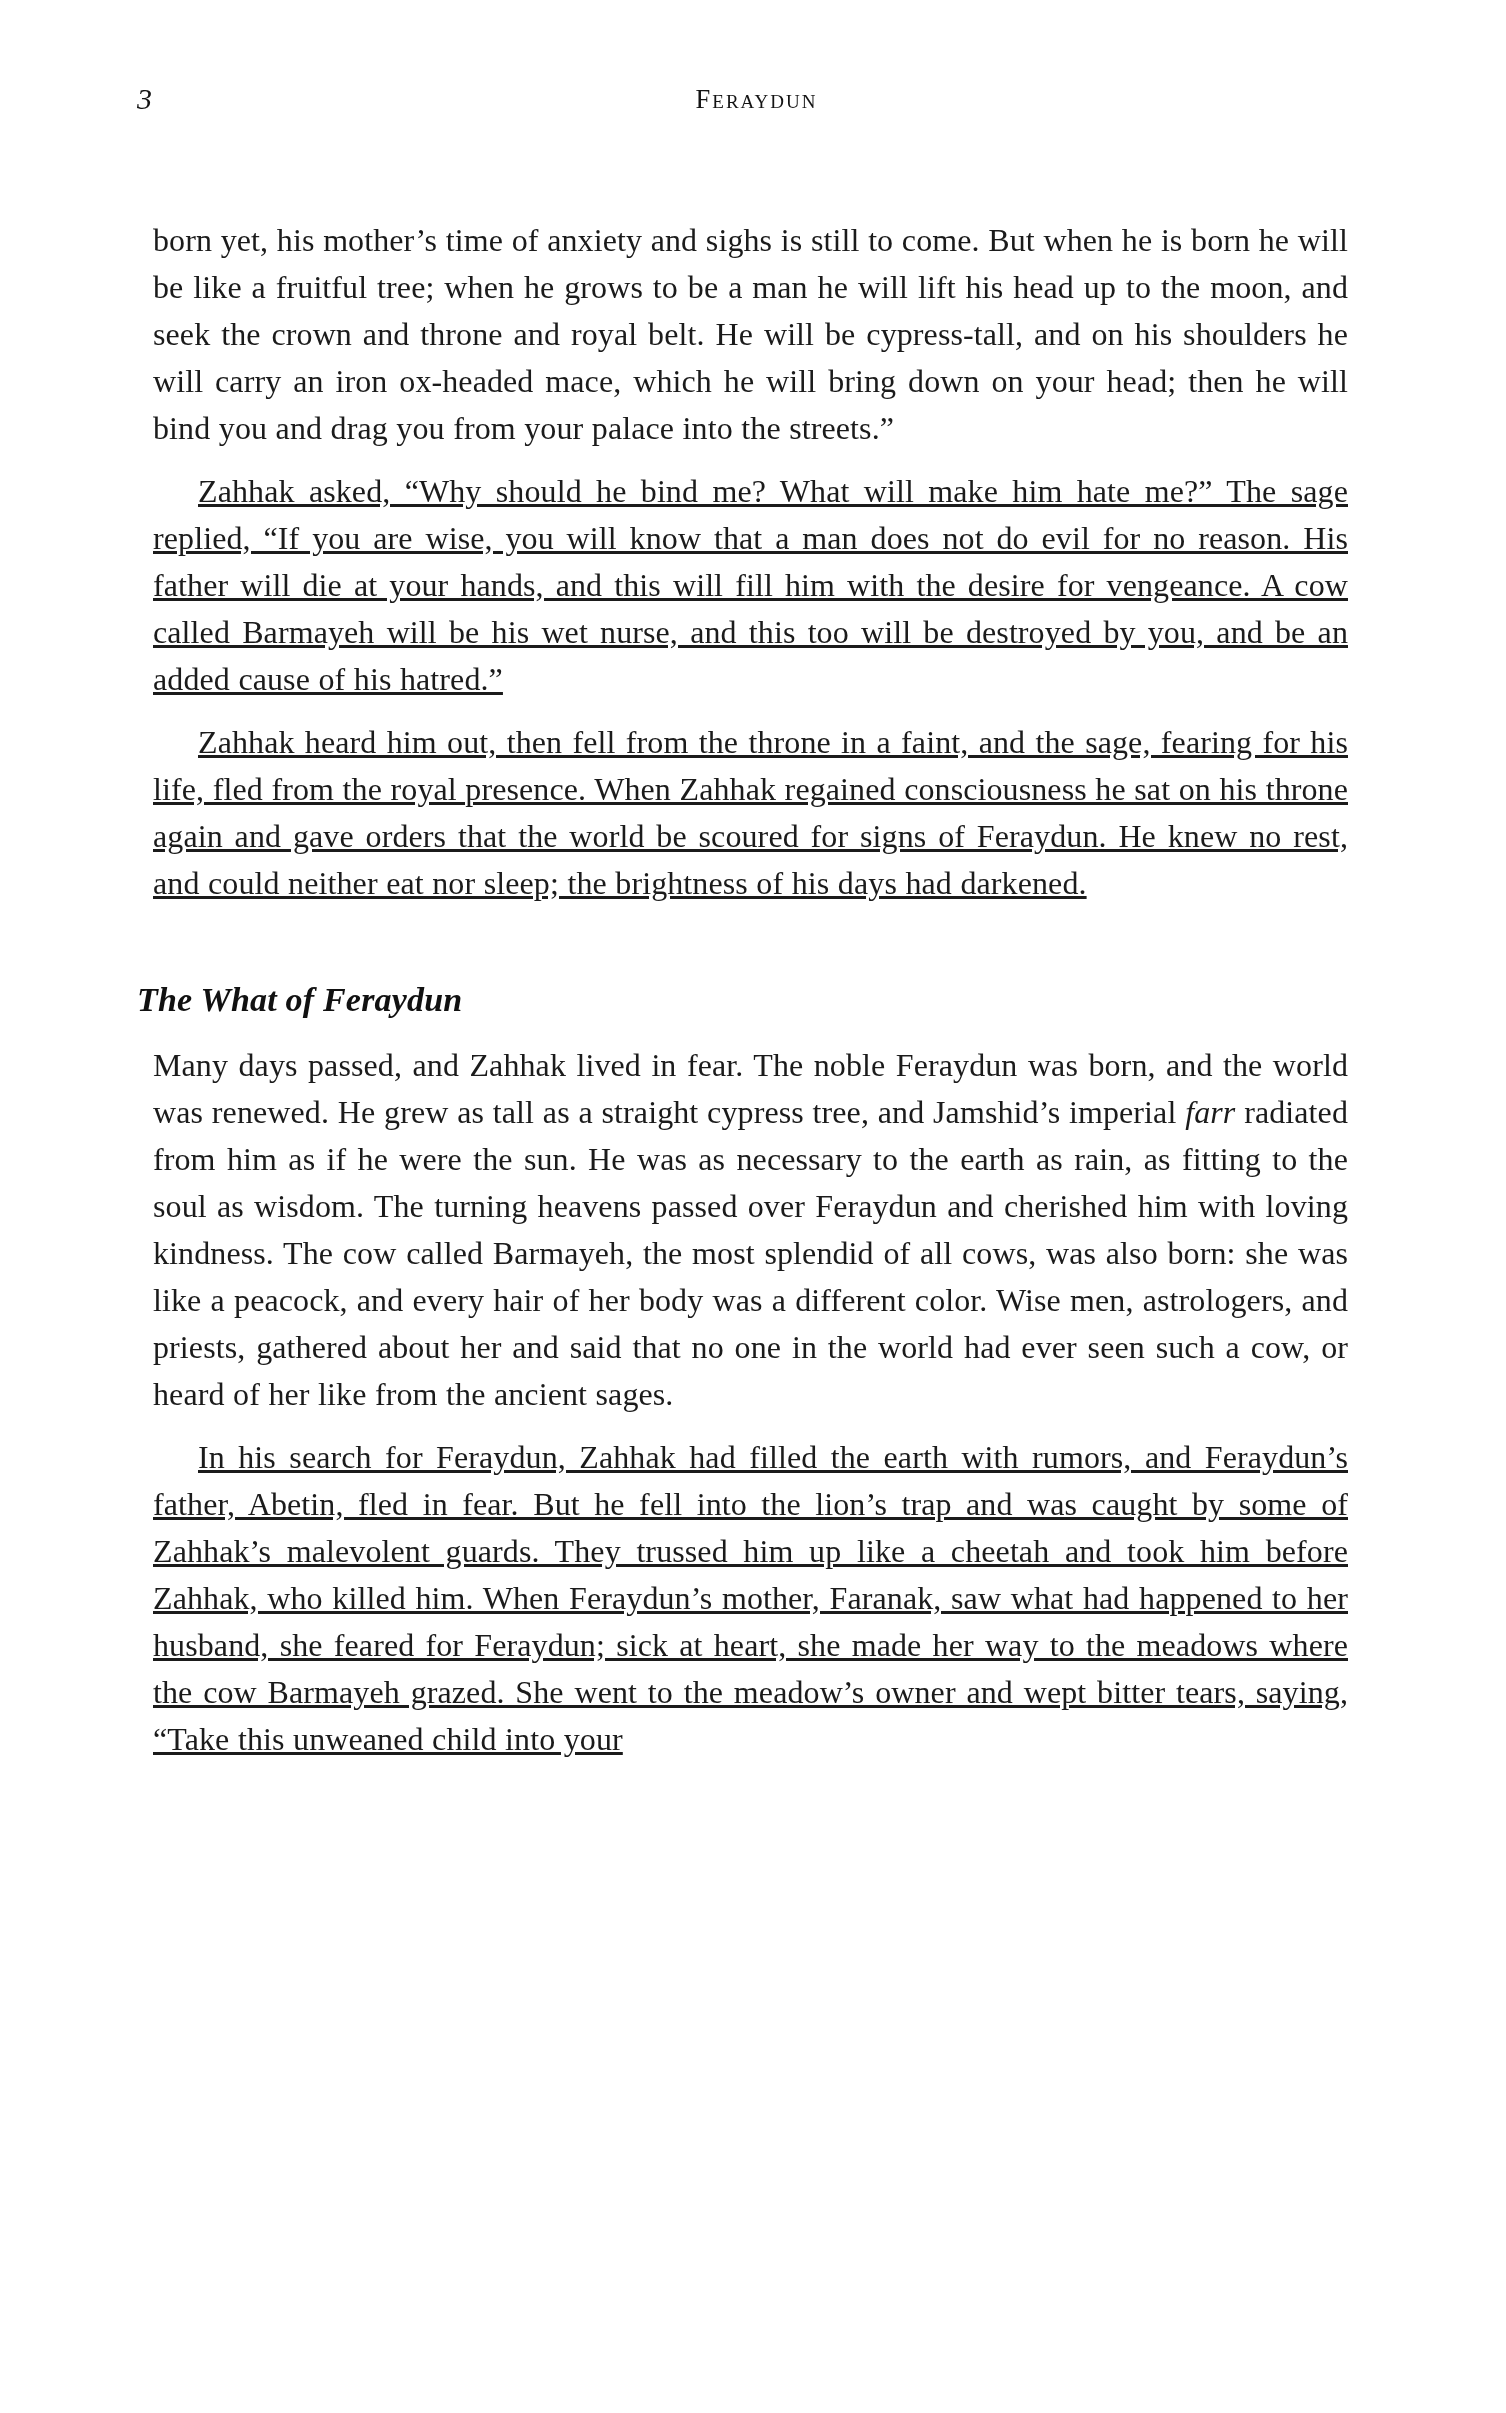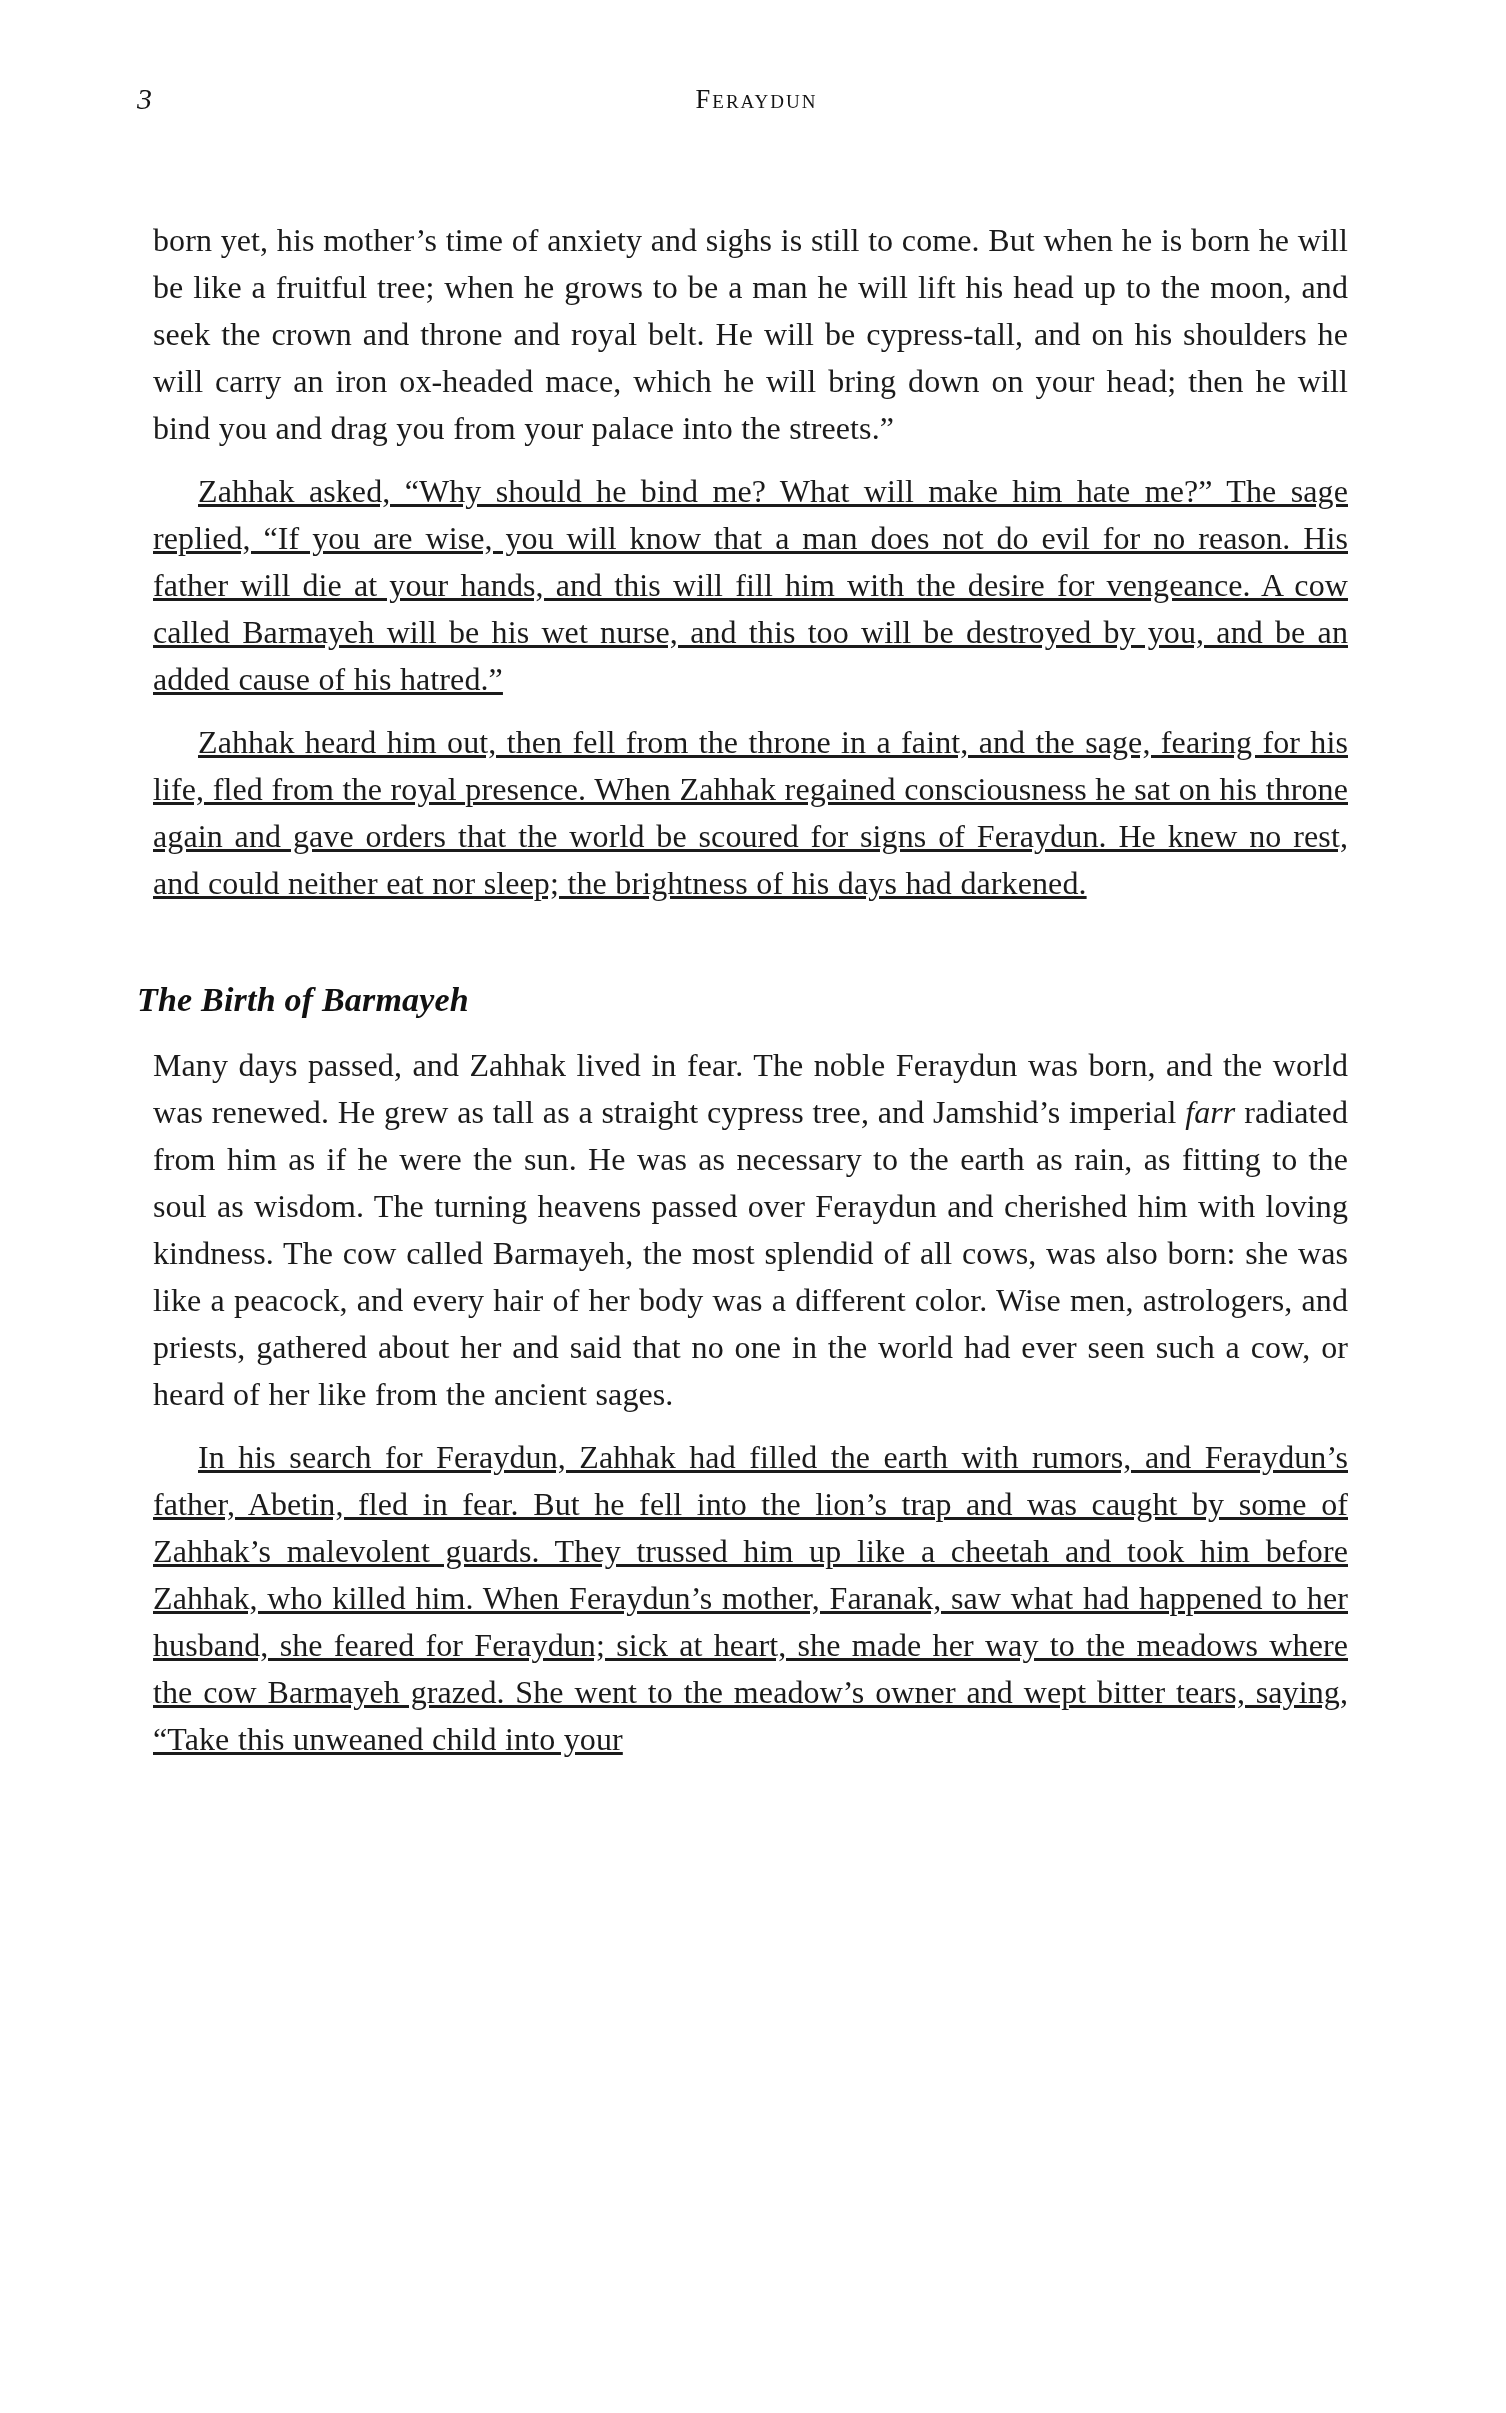--- a/index.html
+++ b/index.html
@@ -105,21 +105,21 @@
   <div class="column">
 
     <p class="body">born yet, his mother’s time of anxiety and sighs is still to come. But when he is born he will be like a fruitful tree; when he grows to be a man he will lift his head up to the moon, and seek the crown and throne and royal belt. He will be cypress-tall, and on his shoulders he will carry an iron ox-headed mace, which he will bring down on your head; then he will bind you and drag you from your palace into the streets.”</p>
 
     <p class="body indent">Zahhak asked, “Why should he bind me? What will make him hate me?” The sage replied, “If you are wise, you will know that a man does not do evil for no reason. His father will die at your hands, and this will fill him with the desire for vengeance. A cow called Barmayeh will be his wet nurse, and this too will be destroyed by you, and be an added cause of his hatred.”</p>
 
     <p class="body indent">Zahhak heard him out, then fell from the throne in a faint, and the sage, fearing for his life, fled from the royal presence. When Zahhak regained consciousness he sat on his throne again and gave orders that the world be scoured for signs of Feraydun. He knew no rest, and could neither eat nor sleep; the brightness of his days had darkened.</p>
 
     <div class="gap-before-heading"></div>
 
-    <h2 class="section-heading">The Birth of Barmayeh</h2>
+    <h2 class="section-heading">The What of Feraydun</h2>
 
     <div class="gap-after-heading"></div>
 
     <p class="body"><span>Many days passed, and Zahhak lived in fear. The noble Feraydun was born, and the world was renewed. He grew as tall as a straight cypress tree, and Jamshid’s imperial </span><em class="term">farr</em><span> radiated from him as if he were the sun. He was as necessary to the earth as rain, as fitting to the soul as wisdom. The turning heavens passed over Feraydun and cherished him with loving kindness. The cow called Barmayeh, the most splendid of all cows, was also born: she was like a peacock, and every hair of her body was a different color. Wise men, astrologers, and priests, gathered about her and said that no one in the world had ever seen such a cow, or heard of her like from the ancient sages.</span></p>
 
     <p class="body indent">In his search for Feraydun, Zahhak had filled the earth with rumors, and Feraydun’s father, Abetin, fled in fear. But he fell into the lion’s trap and was caught by some of Zahhak’s malevolent guards. They trussed him up like a cheetah and took him before Zahhak, who killed him. When Feraydun’s mother, Faranak, saw what had happened to her husband, she feared for Feraydun; sick at heart, she made her way to the meadows where the cow Barmayeh grazed. She went to the meadow’s owner and wept bitter tears, saying, “Take this unweaned child into your</p>
 
   </div>
 </div>
 

